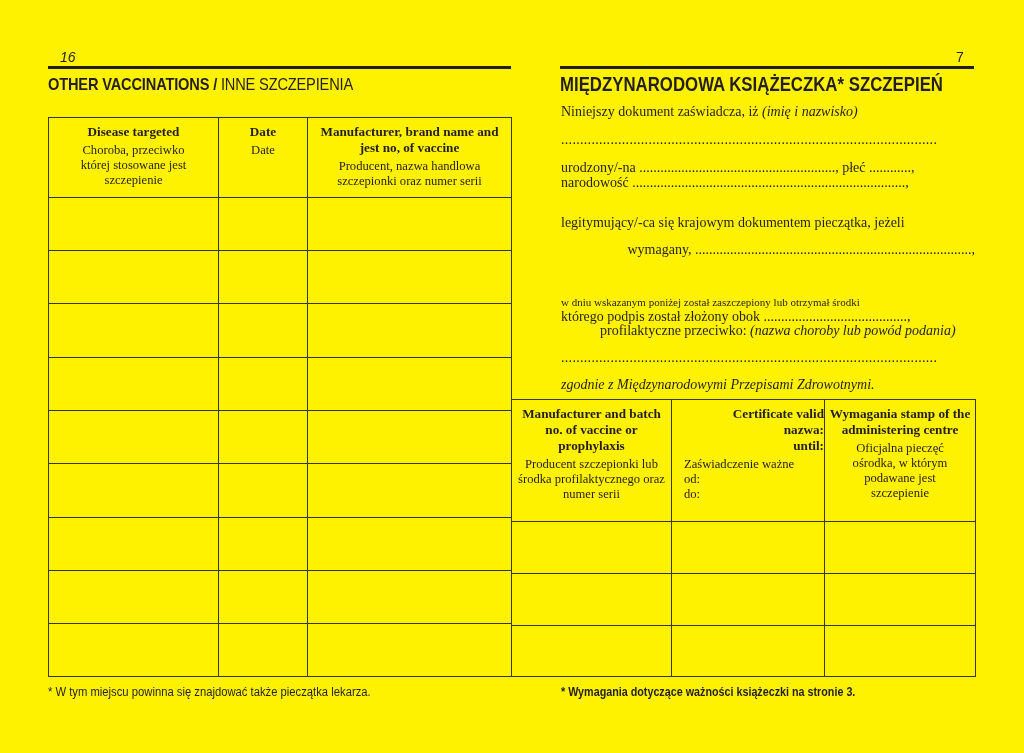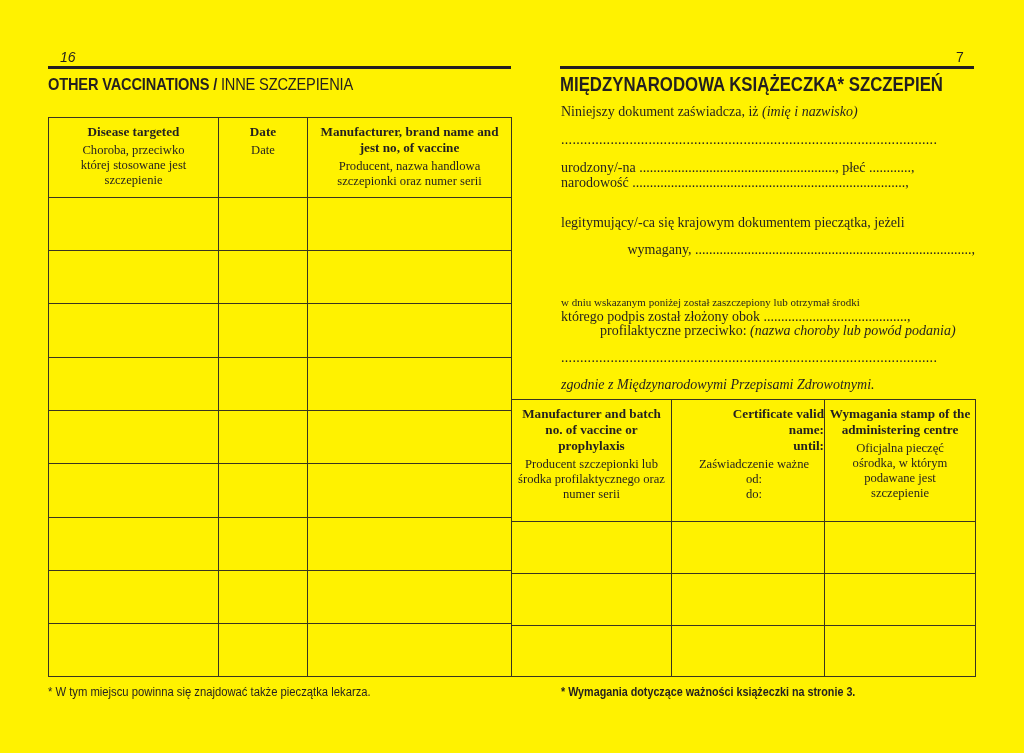--- a/index.html
+++ b/index.html
@@ -18,21 +18,21 @@
   .line { font-size:14px; white-space:nowrap; }
   .dots { letter-spacing:0.3px; }
   .line i { font-style:italic; }
 
   table.grid { border-collapse:collapse; position:absolute; table-layout:fixed; }
   table.grid td { border:1.5px solid #3a3520; padding:0; vertical-align:top; }
   .hcell { font-family:"Liberation Serif", serif; text-align:center; padding-top:6px !important; }
   .hcell .en { font-weight:700; font-size:13.2px; line-height:16px; }
   .hcell .pl { font-size:12.6px; line-height:15px; margin-top:3px;font-family:Liberation Serif, serif; }
   .hcell.leftalign { text-align:left; padding-left:12px !important; }
-  .hcell.leftalign .pl { text-align:center; }
+  .hcell.leftalign .pl { text-align:left; }
   .foot { font-family:"Liberation Sans", sans-serif; font-size:12.5px; white-space:nowrap; transform-origin:left top; }
 </style>
 </head>
 <body>
 
 <div class="abs pnum" style="left:60px;top:49px;">16</div>
 <div class="abs rule" style="left:48px;top:66px;width:463px;"></div>
 <div class="abs sans-cond title-left" style="left:48px;top:75px;">
   <b>OTHER VACCINATIONS</b><b> / </b><span>INNE SZCZEPIENIA</span>
 </div>
@@ -132,21 +132,21 @@
     </colgroup>
   <tbody>
       <tr style="height:122px;">
     <td class="hcell">
       <div class="en" style="padding:0 6px;">Manufacturer and batch no. of vaccine or prophylaxis</div>
       <div class="pl" style="padding:0 2px;">Producent szczepionki lub środka profilaktycznego oraz numer serii</div>
     </td>
     <td class="hcell leftalign">
       <div class="en" style="text-align:right;">
         <div>Certificate valid</div>
-        <div>name:</div>
+        <div>nazwa:</div>
         <div>until:</div>
       </div>
       <div class="pl">
         <div>Zaświadczenie ważne</div>
         <div>od:</div>
         <div>do:</div>
       </div>
     </td>
     <td class="hcell">
       <div class="en" style="padding:0 4px;">Wymagania stamp of the administering centre</div>

